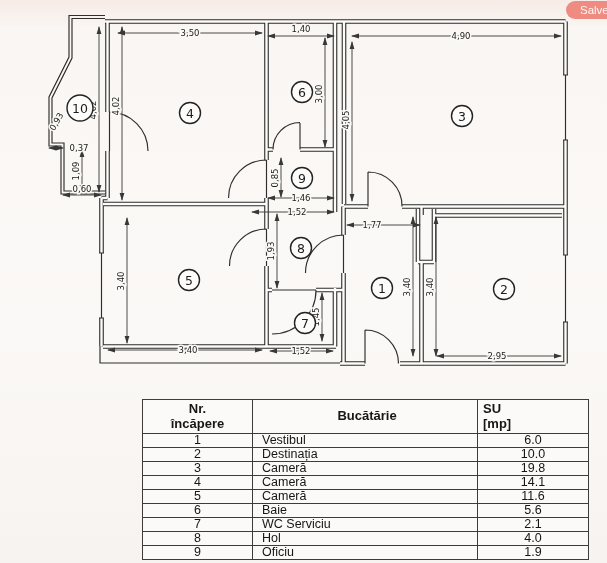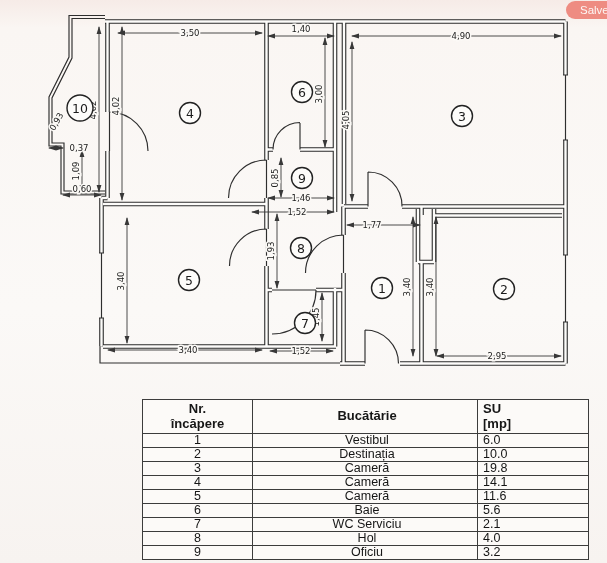--- a/index.html
+++ b/index.html
@@ -33,22 +33,22 @@
   .su-table{
     position:absolute;left:142px;top:399px;width:415px;
     border-collapse:collapse;table-layout:fixed;
     font-family:"Liberation Sans", sans-serif;color:#161616;
     background:#fcfaf8;
   }
   .su-table td,.su-table th{border:1.4px solid #3c3c3c;padding:0 5px;overflow:hidden;white-space:nowrap;}
   .su-table th{font-size:13px;font-weight:bold;height:33px;line-height:1.15;}
   .su-table td{font-size:12.5px;height:13px;line-height:13px;}
   .c-nr{width:99px;text-align:center;}
-  .c-dest{width:210px;text-align:center;padding-left:9px !important;}
-  .c-su{width:100px;text-align:left;padding-right:5px !important;}
+  .c-dest{width:210px;text-align:left;padding-left:9px !important;}
+  .c-su{width:100px;text-align:center;padding-right:5px !important;}
 </style>
 </head>
 <body>
 
 <div class="page">
 
   <svg class="plan" width="607" height="398" viewBox="0 0 607 398">
     <defs>
       <marker id="ma" markerWidth="9" markerHeight="8" refX="8" refY="4" orient="auto-start-reverse" markerUnits="userSpaceOnUse">
         <path d="M9,4 L1,1.6 L1,6.4 z" fill="#383838"></path>
@@ -257,20 +257,20 @@
           <td class="c-su">2.1</td>
         </tr>
       <tr>
           <td class="c-nr">8</td>
           <td class="c-dest">Hol</td>
           <td class="c-su">4.0</td>
         </tr>
       <tr>
           <td class="c-nr">9</td>
           <td class="c-dest">Oficiu</td>
-          <td class="c-su">3.2</td>
+          <td class="c-su">1.9</td>
         </tr>
     </tbody>
   </table>
 
   <button class="save-btn">Salveaz</button>
 
 </div>
 
 </body></html>

